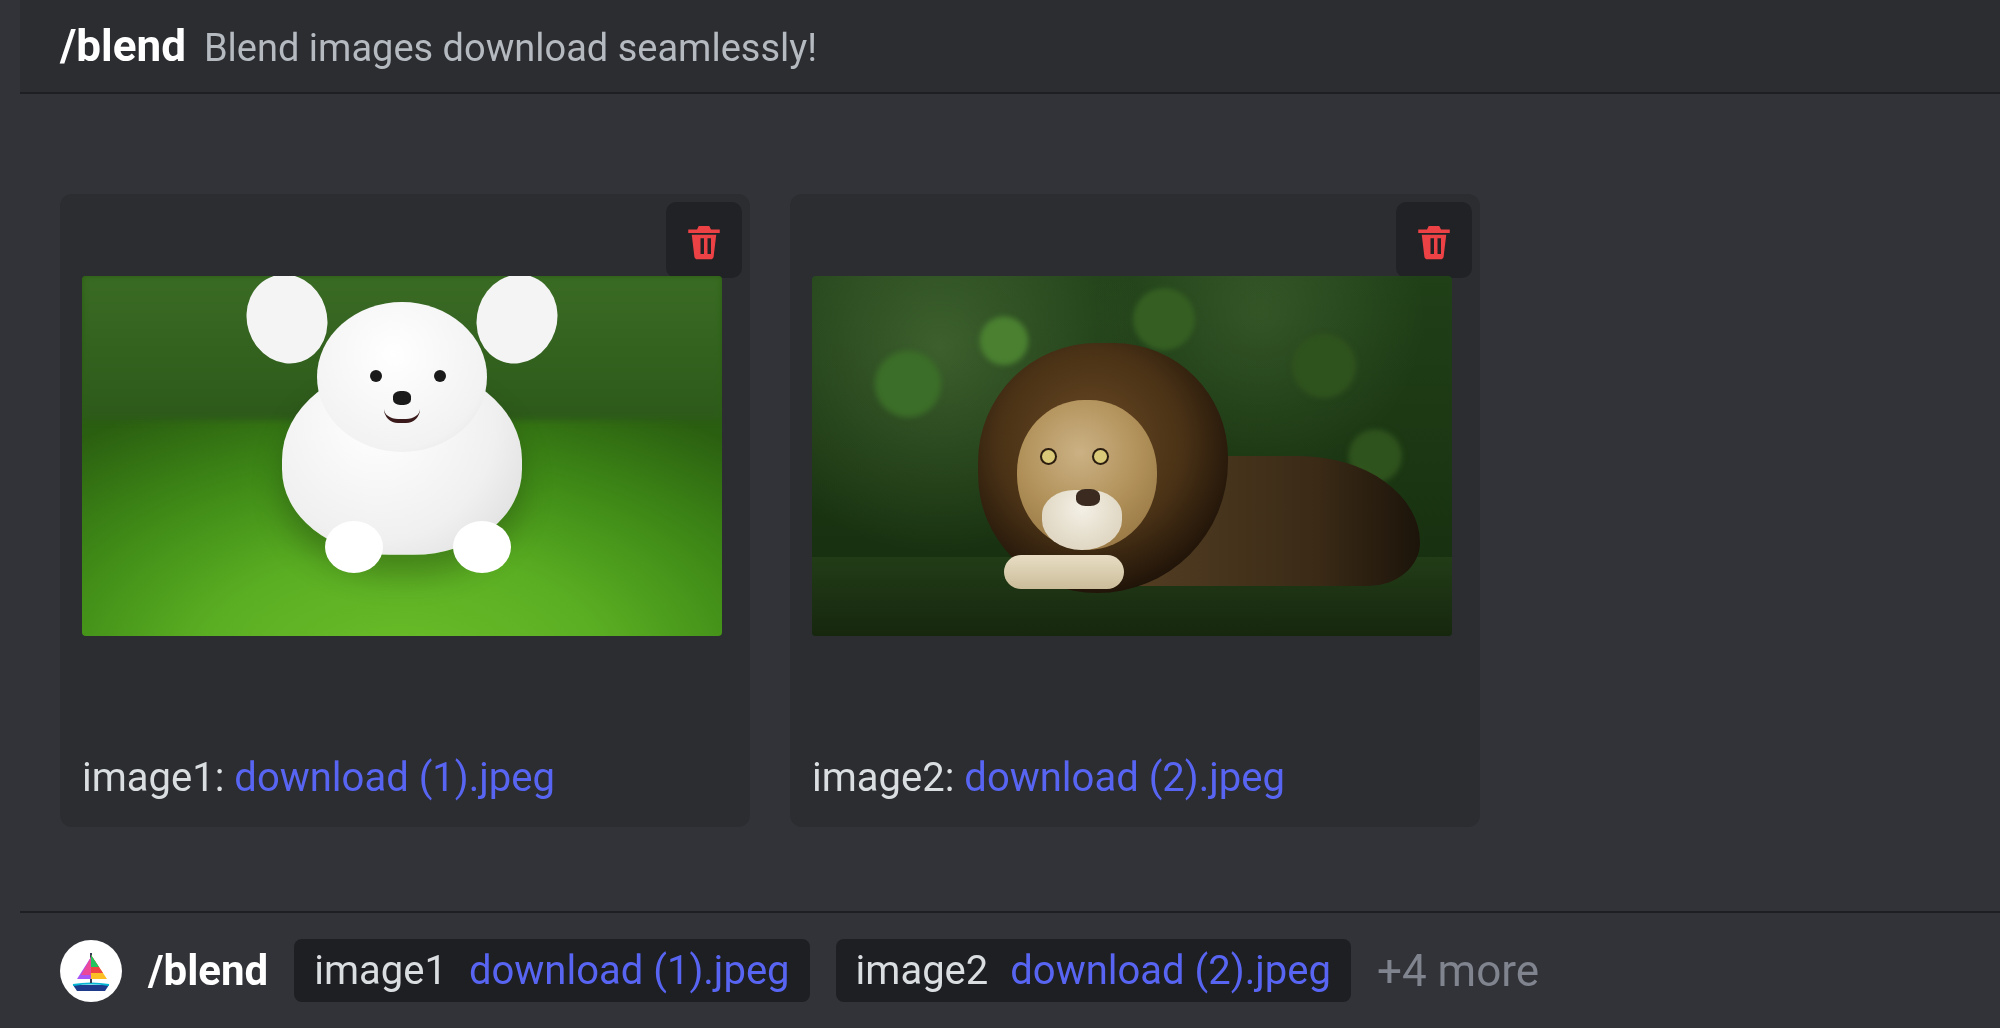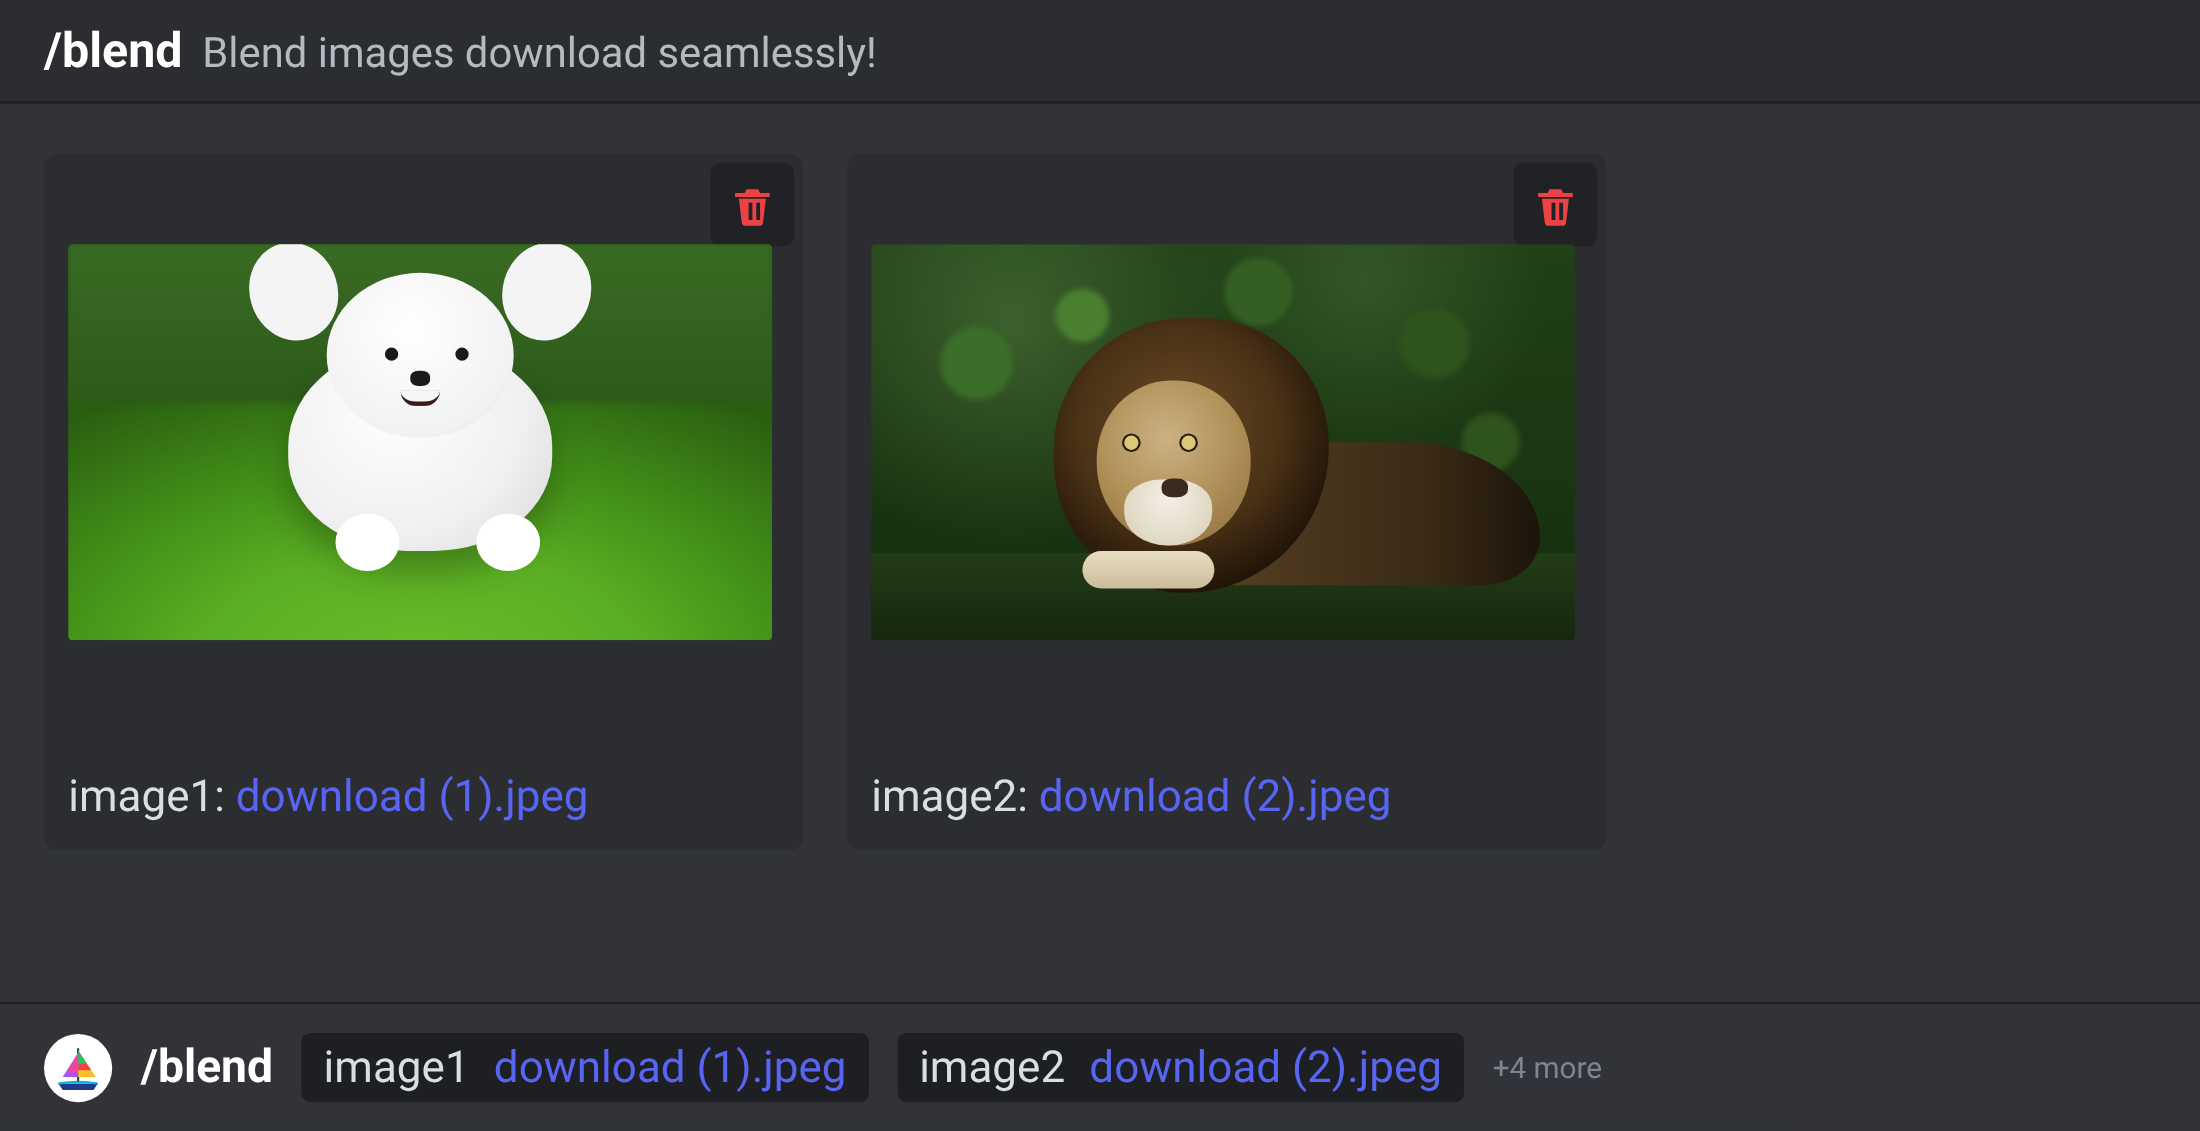--- a/index.html
+++ b/index.html
@@ -12,20 +12,21 @@
     background: #313338;
     color: #dbdee1;
     width: 2000px;
     height: 1028px;
     overflow: hidden;
   }
   .wrapper {
     display: flex;
     flex-direction: column;
     height: 100%;
+    padding-left: 20px;
   }
   .header {
     background: #2b2d31;
     padding: 20px 40px;
     display: flex;
     align-items: baseline;
     gap: 18px;
     border-bottom: 2px solid #1e1f22;
   }
   .header .cmd {
@@ -36,21 +37,21 @@
   .header .desc {
     color: #b5bac1;
     font-size: 38px;
     font-weight: 400;
   }
   .content {
     flex: 1;
     padding: 46px 40px 30px 40px;
     display: flex;
     gap: 40px;
-    align-items: flex-start;
+    align-items: center;
   }
   .card {
     background: #2b2d31;
     border-radius: 12px;
     padding: 22px;
     width: 690px;
     position: relative;
     display: flex;
     flex-direction: column;
   }
@@ -113,21 +114,21 @@
     padding: 8px 20px;
     display: flex;
     align-items: baseline;
     gap: 22px;
     font-size: 40px;
   }
   .pill .pname { color: #dbdee1; }
   .pill .pfile { color: #5865f2; }
   .more {
     color: #80848e;
-    font-size: 27px;
+    font-size: 44px;
   }
 
   
   .photo-dog {
     position: absolute; inset: 0;
     background:
       radial-gradient(ellipse 520px 300px at 50% 110%, #6bbf2a 0%, #5aae22 40%, #3f8a17 70%, #2a5e10 100%),
       linear-gradient(#2d5a1a, #254b14);
   }
   .photo-dog .sky {

